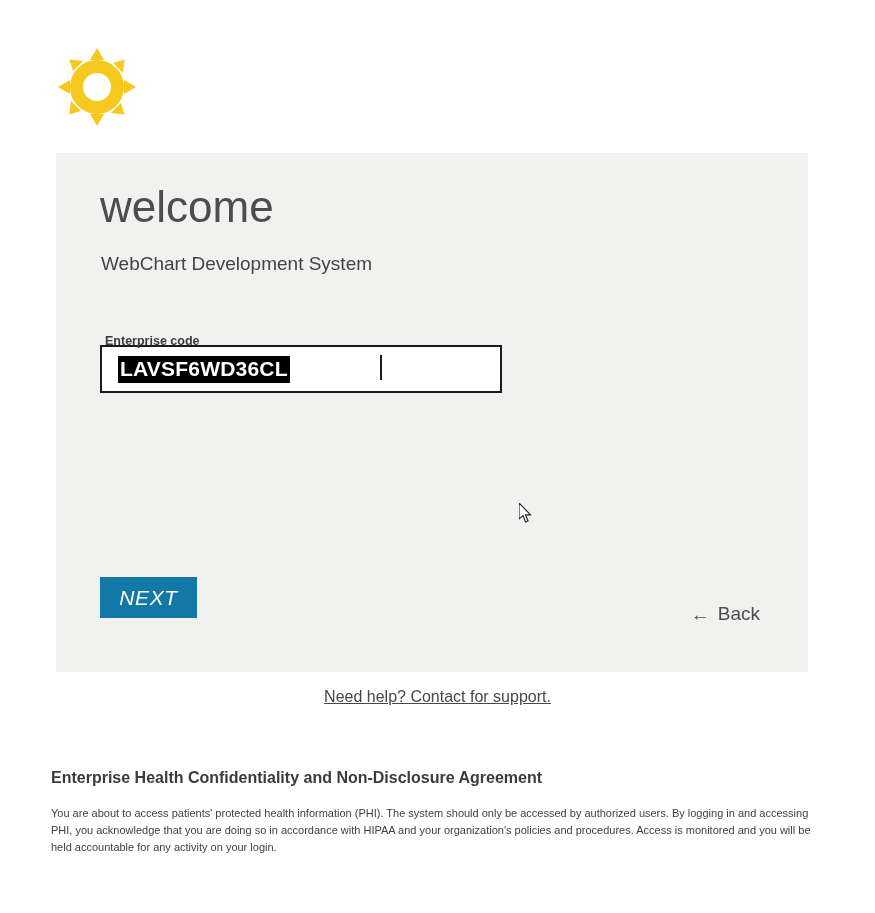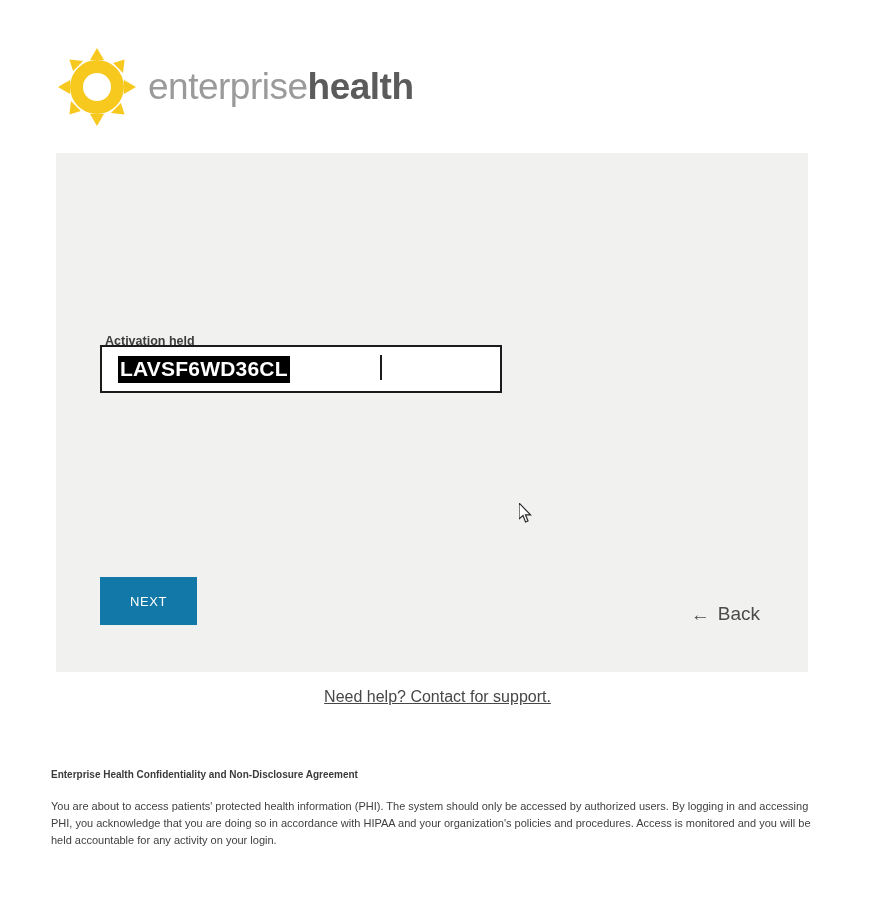--- a/index.html
+++ b/index.html
@@ -119,28 +119,29 @@
     background: #1b1b1b;
     z-index: 4;
   }
 
   
   .next-button {
     position: absolute;
     left: 44px;
     top: 424px;
     width: 97px;
-    height: 48px;
+    height: 41px;
     background: #1278a8;
     color: #ffffff;
     border: none;
-    font-size: 13px;
+    font-size: 21px;
     letter-spacing: 0.6px;
     font-family: "Liberation Sans", sans-serif;
     cursor: pointer;
+    font-style: italic;
   }
   .back-link {
     position: absolute;
     right: 48px;
     top: 450px;
     display: flex;
     align-items: center;
     font-size: 19px;
     color: #4b4b4b;
     cursor: pointer;
@@ -165,21 +166,21 @@
   }
 
   
   .legal {
     position: absolute;
     left: 51px;
     top: 769px;
     width: 760px;
   }
   .legal-title {
-    font-size: 10px;
+    font-size: 16px;
     font-weight: 700;
     color: #3b3b3b;
     margin-bottom: 18px;
   }
   .legal-p {
     font-size: 11px;
     color: #3f3f3f;
     line-height: 1.55;
     margin: 0 0 16px 0;
   }
@@ -208,29 +209,28 @@
         <path d="M68.6 68.6 L54.9 67 L64.9 57.1 Z"></path>
         <path d="M41 80 L34 68 L48 68 Z"></path>
         <path d="M13.4 68.6 L15 54.9 L24.9 64.9 Z"></path>
         <path d="M2 41 L14 34 L14 48 Z"></path>
         <path d="M13.4 13.4 L27.1 15 L17.1 24.9 Z"></path>
         <circle cx="41" cy="41" r="27"></circle>
       </g>
       <circle cx="41" cy="41" r="14" fill="#ffffff"></circle>
     </svg>
   </div>
-  <div class="logo-text">
-    <span>enterprise</span><b>health</b>
-  </div>
 </div>
 
 <div class="card">
+  <div class="welcome">welcome</div>
+  <div class="subtitle">WebChart Development System</div>
 
   <div class="field-wrap">
-    <div class="field-label">Activation held</div>
+    <div class="field-label">Enterprise code</div>
     <div class="field-box"></div>
     <div class="field-value">LAVSF6WD36CL</div>
     <div class="caret"></div>
   </div>
 
   <button class="next-button">NEXT</button>
 
   <a class="back-link" href="#">
     <span class="back-arrow">←</span>
     <span>Back</span>

